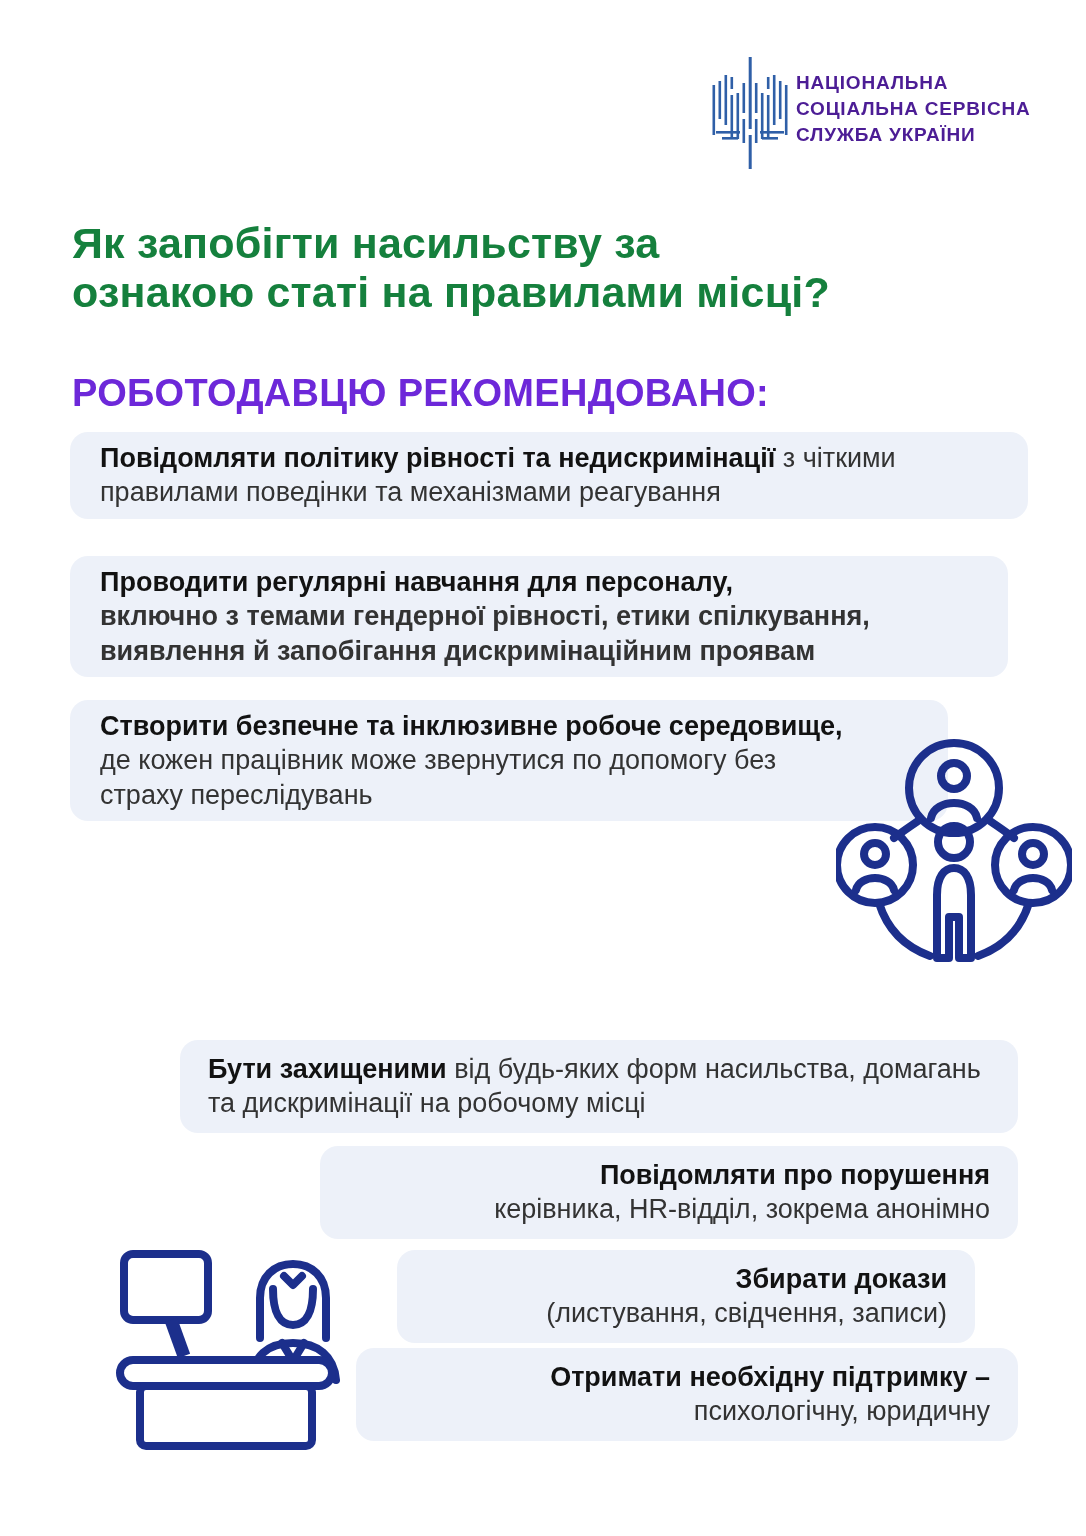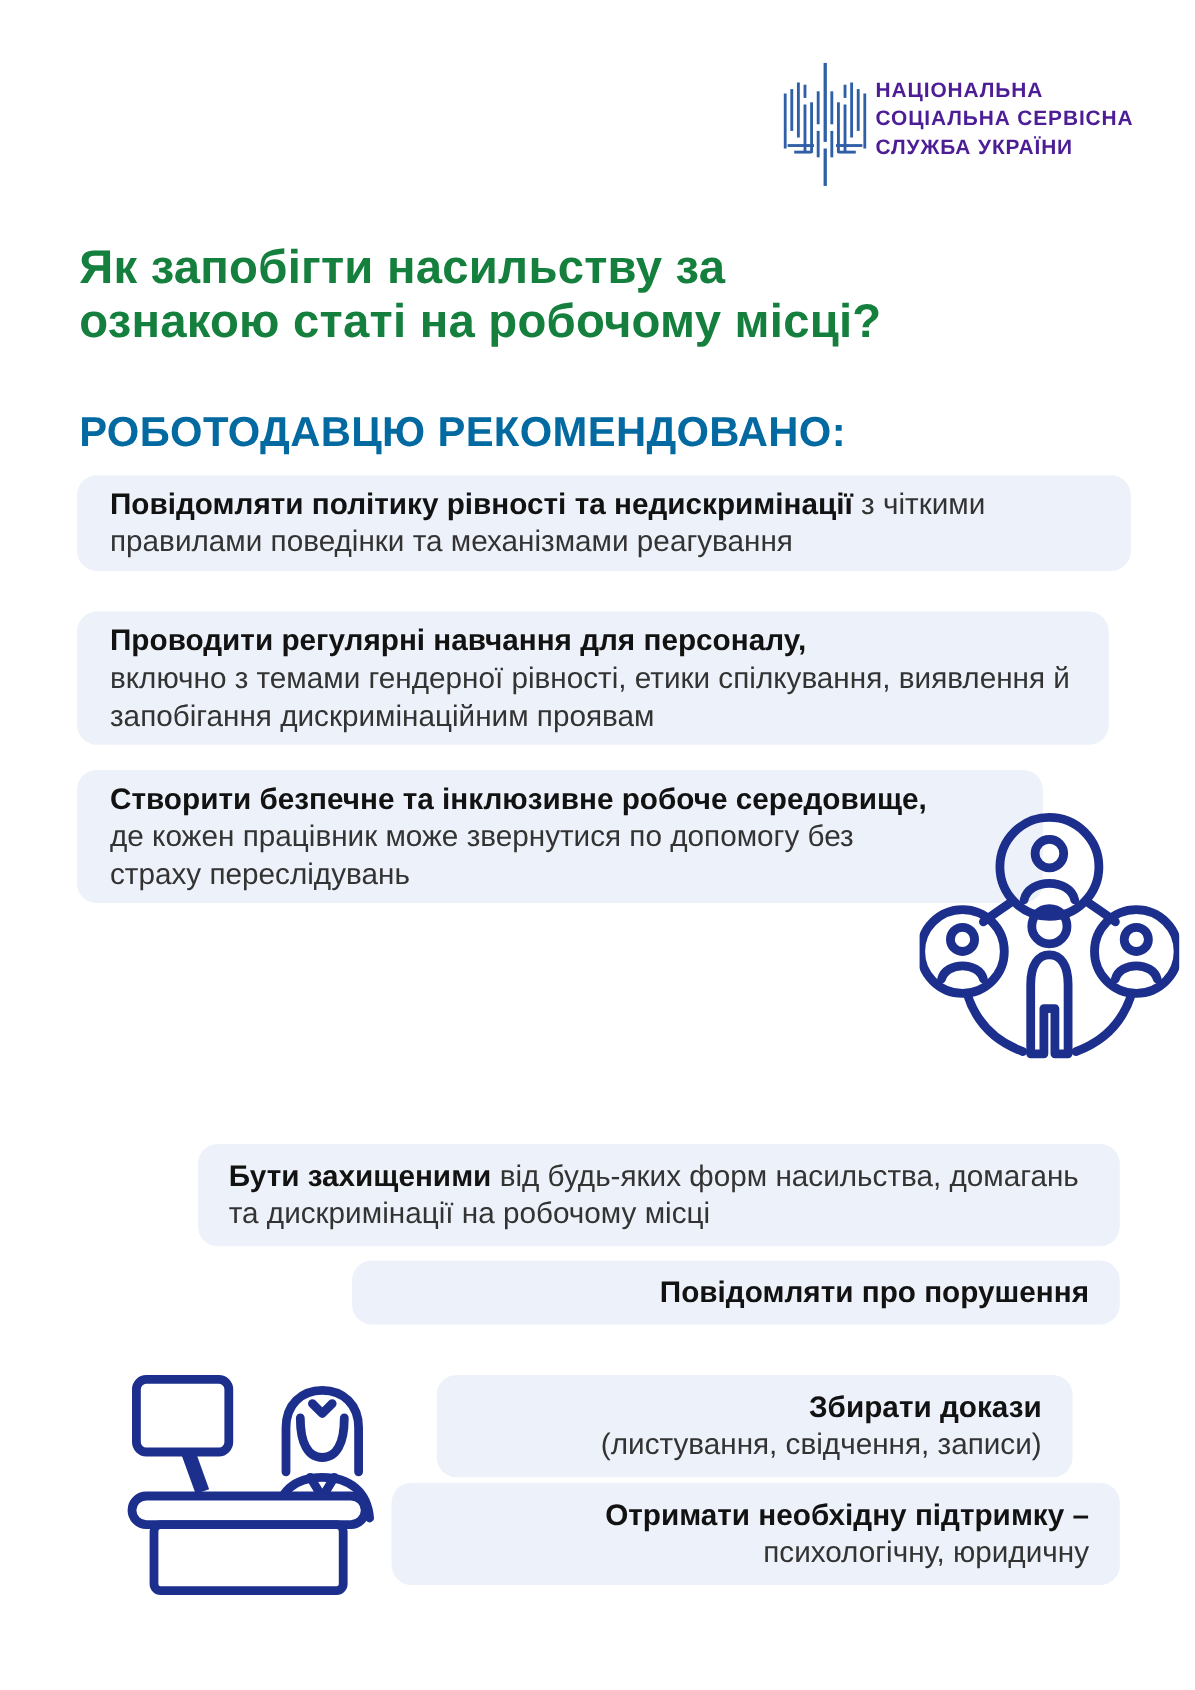--- a/index.html
+++ b/index.html
@@ -18,40 +18,40 @@
 
   
   .title {
     left:72px; top:219px; width:900px; color:#15803d;
     font-weight:bold; font-size:43px; line-height:1.14; letter-spacing:0.2px;
   }
   .title span { display:block; }
 
   
   .sec-heading {
-    color:#0369a1; font-weight:bold; font-size:38px; letter-spacing:0.3px;
+    color:#6d28d9; font-weight:bold; font-size:38px; letter-spacing:0.3px;
     white-space:nowrap;
   }
   .h-employer { left:72px; top:372px; }
   .h-workers  { right:56px; top:966px; text-align:right; }
 
   
   .card {
     background:#edf1f9; border-radius:18px; box-sizing:border-box;
     font-size:27px; line-height:1.27; color:#333333;
   }
   .card b { color:#121212; }
   .bold-block { display:block; }
 
   .card-a { padding:9px 30px; }
   .card-b { padding:12px 28px; }
 
   .card-a1 { left:70px; top:432px;  width:958px; }
   .card-a1 .txt { max-width:868px; }
-  .card-a2 { left:70px; top:556px;  width:938px; }
+  .card-a2 { left:70px; top:556px;  width:938px;font-weight:bold; }
   .card-a3 { left:70px; top:700px;  width:878px; }
   .card-a3 .txt { max-width:756px; }
 
   .card-b1 { left:180px; top:1040px; width:838px; }
   .card-b2 { left:320px; top:1146px; width:698px; text-align:right; }
   .card-b3 { left:397px; top:1250px; width:578px; text-align:right; }
   .card-b4 { left:356px; top:1348px; width:662px; text-align:right;padding-left:48px; }
 
   
   .net-icon  { left:836px; top:732px;  width:236px; height:234px; }
@@ -92,21 +92,21 @@
     </svg>
   </div>
   <div class="abs logo-text">
     <span style="display:block">НАЦІОНАЛЬНА</span>
     <span style="display:block">СОЦІАЛЬНА СЕРВІСНА</span>
     <span style="display:block">СЛУЖБА УКРАЇНИ</span>
   </div>
 
   <h1 class="abs title" style="margin:0">
     <span>Як запобігти насильству за</span>
-    <span>ознакою статі на робочому місці?</span>
+    <span>ознакою статі на правилами місці?</span>
   </h1>
 
   <div class="abs sec-heading h-employer">РОБОТОДАВЦЮ РЕКОМЕНДОВАНО:</div>
 
   <div class="abs card card-a card-a1">
     <div class="txt"><b>Повідомляти політику рівності та недискримінації</b><span> з чіткими правилами поведінки та механізмами реагування</span></div>
   </div>
 
   <div class="abs card card-a card-a2">
     <div class="txt"><b class="bold-block">Проводити регулярні навчання для персоналу,</b><span>включно з темами гендерної рівності, етики спілкування, виявлення й запобігання дискримінаційним проявам</span></div>
@@ -137,21 +137,21 @@
       </g>
     </svg>
   </div>
 
 
   <div class="abs card card-b card-b1">
     <div><b>Бути захищеними</b><span> від будь-яких форм насильства, домагань та дискримінації на робочому місці</span></div>
   </div>
 
   <div class="abs card card-b card-b2">
-    <div><b class="bold-block">Повідомляти про порушення</b></div>
+    <div><b class="bold-block">Повідомляти про порушення</b><span>керівника, HR-відділ, зокрема анонімно</span></div>
   </div>
 
   <div class="abs card card-b card-b3">
     <div><b class="bold-block">Збирати докази</b><span>(листування, свідчення, записи)</span></div>
   </div>
 
   <div class="abs card card-b card-b4">
     <div><b class="bold-block">Отримати необхідну підтримку –</b><span>психологічну, юридичну</span></div>
   </div>
 

